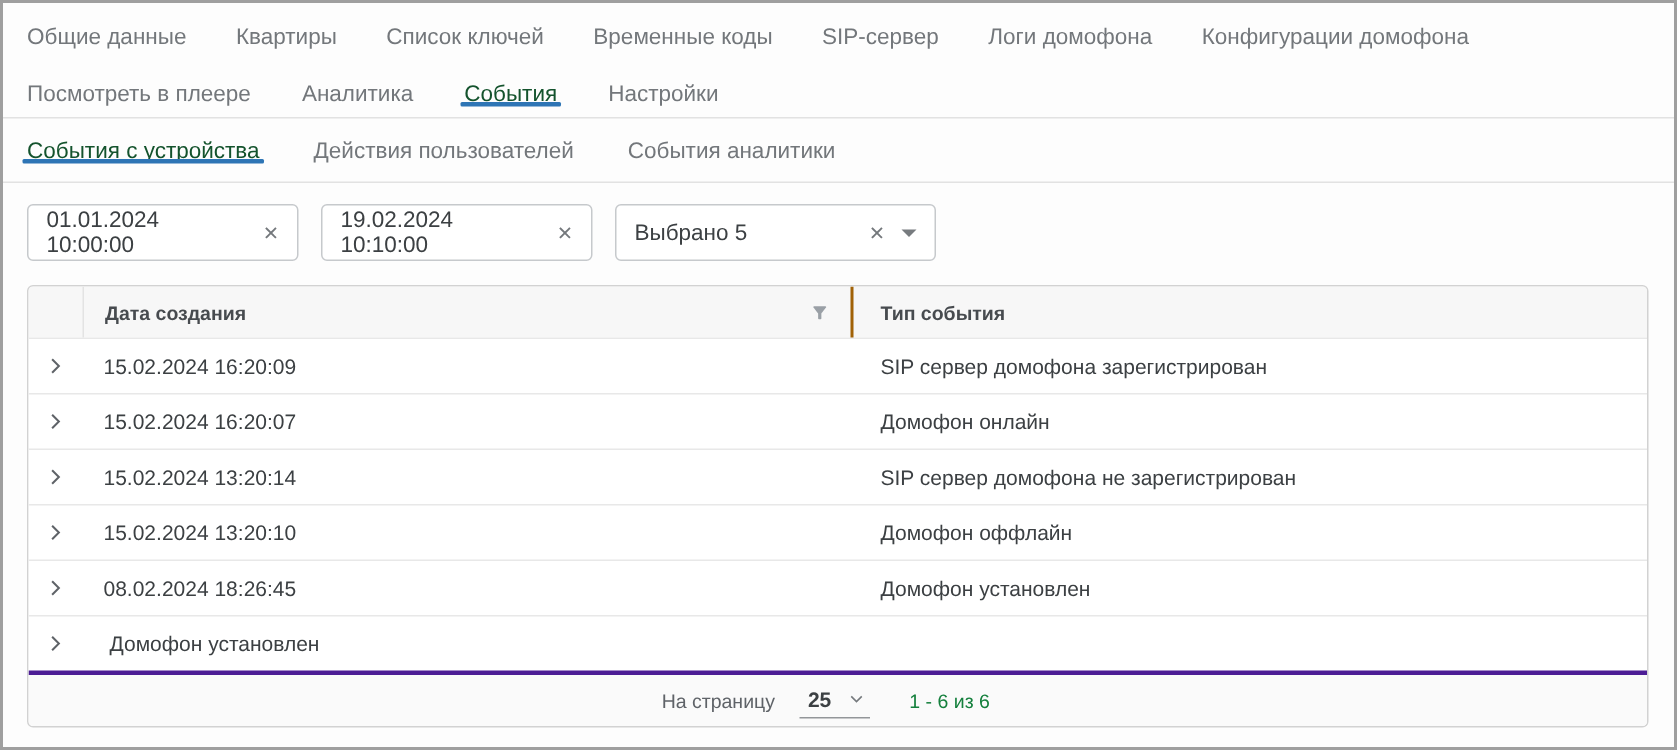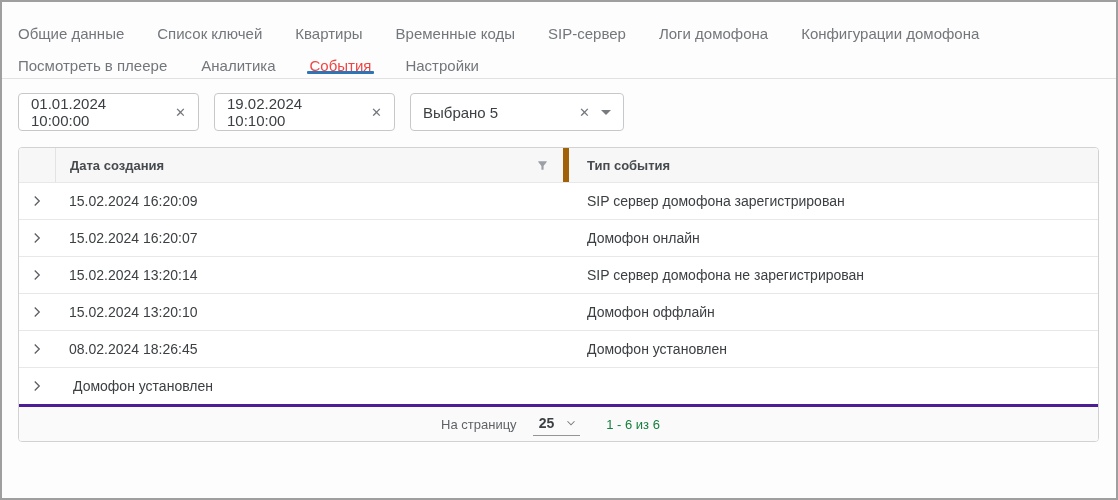--- a/index.html
+++ b/index.html
@@ -4,26 +4,26 @@
 <style>
   * { margin:0; padding:0; box-sizing:border-box; }
   body { background:#e9e9e9; font-family:"Liberation Sans", sans-serif; }
   .page {
     width:1118px; height:500px;
     border:2px solid #9f9f9f;
     background:#fdfdfd;
     position:relative; overflow:hidden;
   }
   
-  .tabs { display:flex; align-items:flex-end; padding:4px 16px; }
+  .tabs { display:flex; align-items:center; padding:4px 16px; }
   .tab {
     font-size:15px; color:#73777b; white-space:nowrap;
     display:flex; align-items:center; position:relative; cursor:pointer;
   }
-  .tab.active { color:#ef4444; }
+  .tab.active { color:#14532d; }
   .tab.active::after {
     content:""; position:absolute; left:-3px; right:-3px; bottom:0;
     height:3px; background:#2e75b5; border-radius:1px;
   }
   .tabs-row1 { height:44px; gap:33px; }
   .tabs-row2 { height:33px; gap:34px; border-bottom:1px solid #e2e2e2; }
   .tabs-row3 { height:43px; gap:36px; border-bottom:1px solid #e2e2e2; }
   
   .filters { display:flex; gap:15px; padding:14px 8px 0 16px; }
   .filter-box {
@@ -48,21 +48,21 @@
     margin:16px; border:1px solid #d2d2d2; border-radius:4px;
     background:#fff; overflow:hidden; width:1081px;
   }
   .thead {
     display:flex; height:34px; align-items:stretch;
     background:#f7f7f7; font-size:13px; font-weight:bold; color:#474b4f;
   }
   .col-expand { width:36px; flex:0 0 auto; display:flex; align-items:center; justify-content:center; }
   .th-date {
     width:514px; flex:0 0 auto; display:flex; align-items:center;
-    padding:0 14px; border-left:1px solid #e3e3e3; border-right:6px solid #a16207;
+    padding:0 14px; border-left:1px solid #e3e3e3; border-right:2px solid #a16207;
   }
   .th-date .label { flex:1 1 auto; }
   .th-type { flex:1 1 auto; display:flex; align-items:center; padding-left:18px; }
   .row {
     display:flex; height:37px; align-items:center;
     border-top:1px solid #e8e8e8; font-size:14px; color:#3c4043;
     background:#fff; cursor:pointer;
   }
   .cell-date { width:514px; flex:0 0 auto; padding:0 14px; }
   .cell-type { flex:1 1 auto; padding-left:18px; }
@@ -81,35 +81,40 @@
   }
   .range { color:#15803d; }
 </style>
 </head>
 <body>
 
 <div class="page">
 
   <div class="tabs tabs-row1">
     <div class="tab">Общие данные</div>
+    <div class="tab">Квартиры</div>
     <div class="tab">Список ключей</div>
-    <div class="tab">Квартиры</div>
     <div class="tab">Временные коды</div>
     <div class="tab">SIP-сервер</div>
     <div class="tab">Логи домофона</div>
     <div class="tab">Конфигурации домофона</div>
   </div>
 
   <div class="tabs tabs-row2">
     <div class="tab">Посмотреть в плеере</div>
     <div class="tab">Аналитика</div>
     <div class="tab active">События</div>
     <div class="tab">Настройки</div>
   </div>
 
+  <div class="tabs tabs-row3">
+    <div class="tab active">События с устройства</div>
+    <div class="tab">Действия пользователей</div>
+    <div class="tab">События аналитики</div>
+  </div>
 
   <div class="filters">
     <div class="filter-box w-date">
       <span class="val">01.01.2024 10:00:00</span>
       <span class="clear-x">✕</span>
     </div>
     <div class="filter-box w-date">
       <span class="val">19.02.2024 10:10:00</span>
       <span class="clear-x">✕</span>
     </div>

